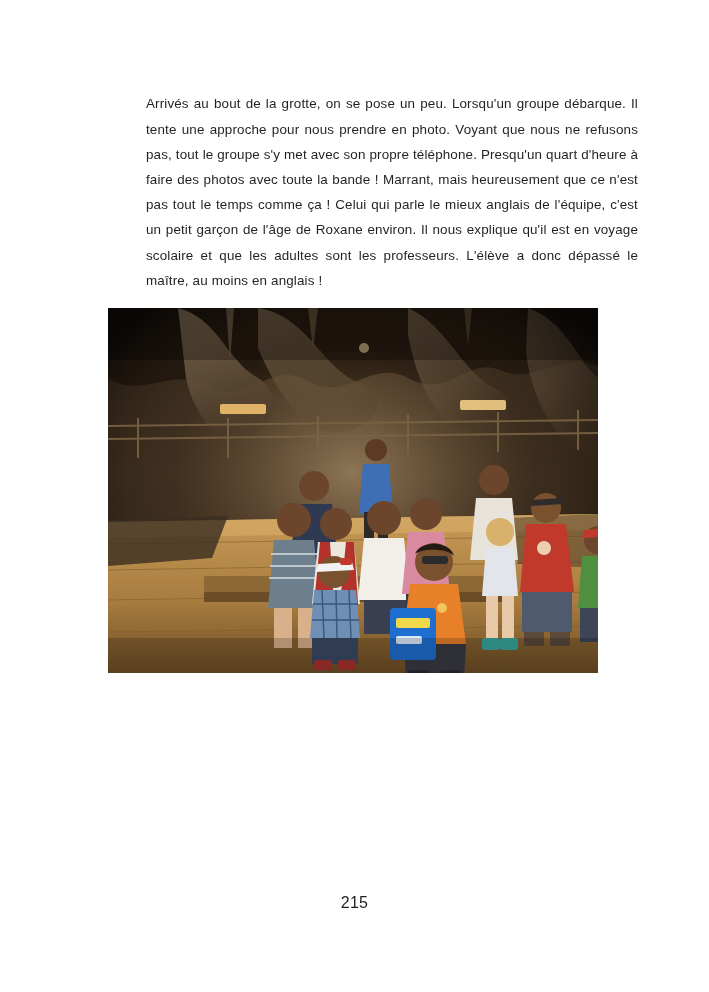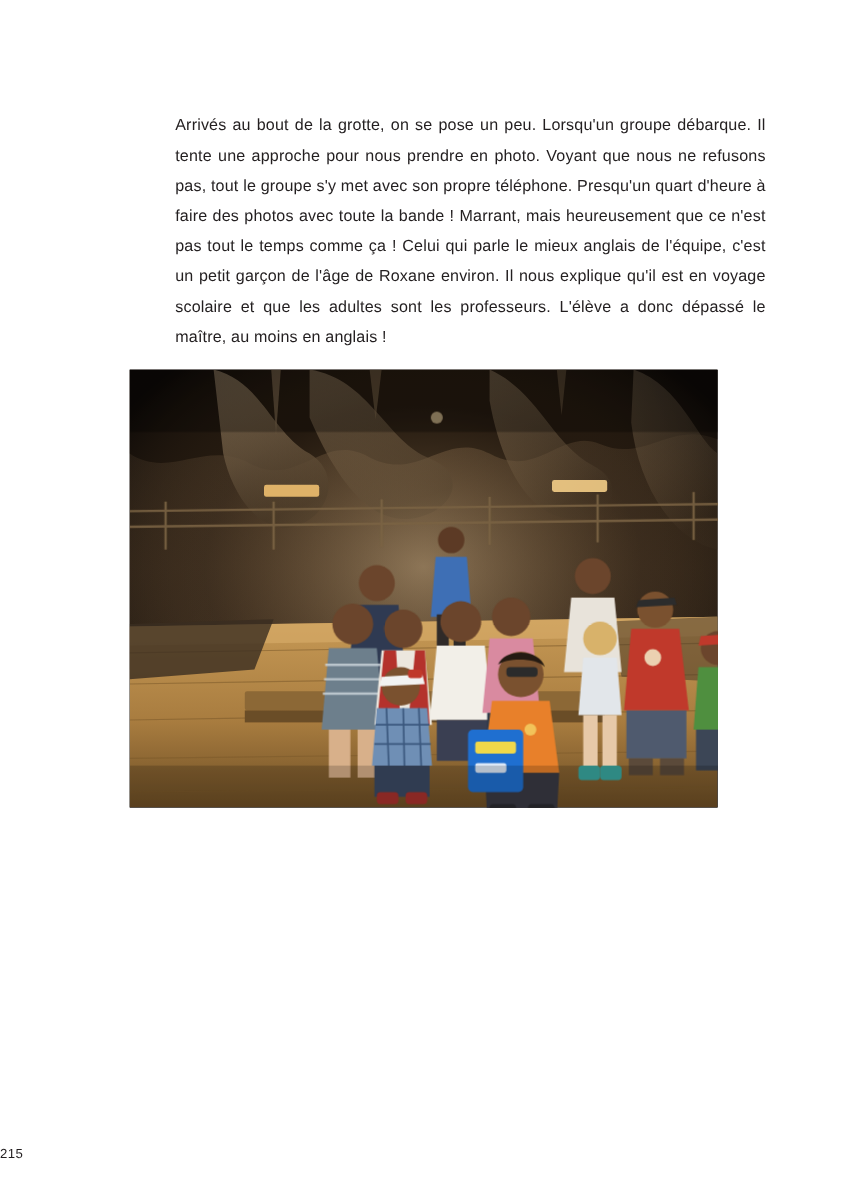--- a/index.html
+++ b/index.html
@@ -49,23 +49,23 @@
   .figure svg {
     display: block;
     width: 100%;
     height: 100%;
   }
 
   .page-number {
     position: absolute;
     left: 0;
     right: 0;
-    top: 956px;
-    text-align: left;
-    font-size: 11px;
+    top: 894px;
+    text-align: center;
+    font-size: 16px;
     color: #231f20;
     letter-spacing: 0.3px;
   }
 </style>
 </head>
 <body>
 
 <div class="page">
 
   <p class="body-text">Arrivés au bout de la grotte, on se pose un peu. Lorsqu'un groupe débarque. Il tente une approche pour nous prendre en photo. Voyant que nous ne refusons pas, tout le groupe s'y met avec son propre téléphone. Presqu'un quart d'heure à faire des photos avec toute la bande ! Marrant, mais heureusement que ce n'est pas tout le temps comme ça ! Celui qui parle le mieux anglais de l'équipe, c'est un petit garçon de l'âge de Roxane environ. Il nous explique qu'il est en voyage scolaire et que les adultes sont les professeurs. L'élève a donc dépassé le maître, au moins en anglais !</p>

